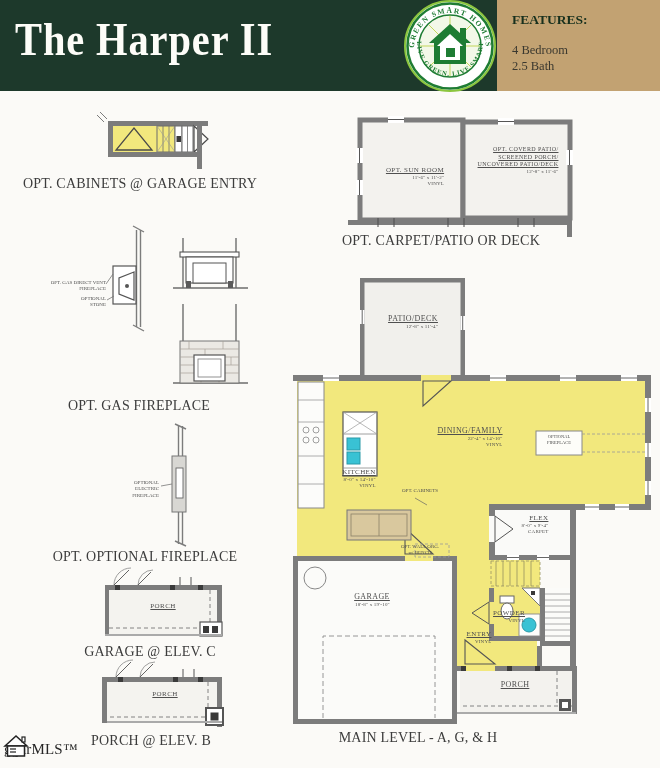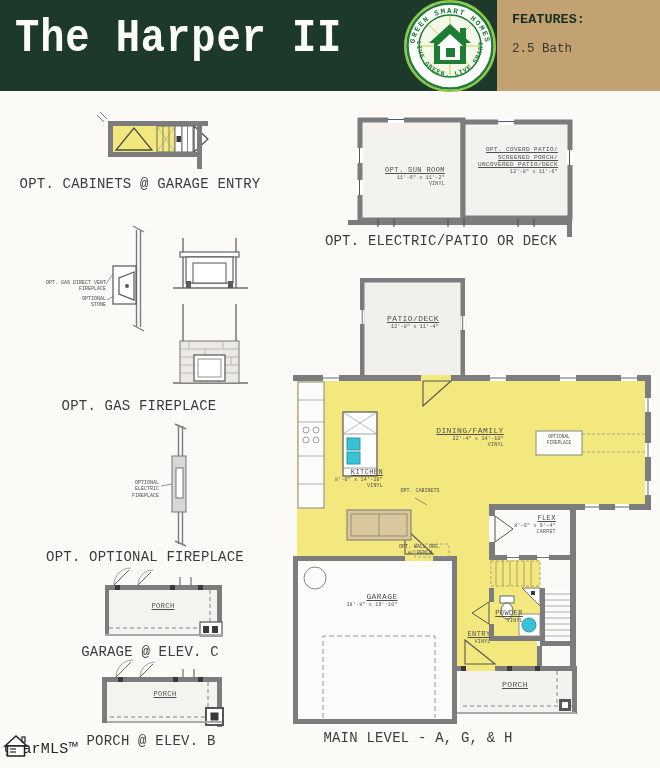--- a/index.html
+++ b/index.html
@@ -1,17 +1,17 @@
 <!DOCTYPE html>
 <html><head>
 <meta charset="utf-8">
 <style>
   html,body{margin:0;padding:0;background:#e8e8e8;}
   .page{position:relative;width:660px;height:768px;background:#fbfaf7;overflow:hidden;
-        font-family:Liberation Mono, monospace;}
+        font-family:Liberation Serif, serif;}
   
   .hdr{position:absolute;left:0;top:0;width:660px;height:91px;background:#1d392b;}
   .hdr-tan{position:absolute;left:497px;top:0;width:163px;height:91px;background:#c2a272;}
   .hdr-title{position:absolute;left:15px;top:13px;font-size:46px;font-weight:bold;color:#fdfdf8;
              letter-spacing:1px;white-space:nowrap;transform:scaleX(.88);transform-origin:left center;}
   .features{position:absolute;left:512px;top:12px;width:145px;}
   .features-h{font-size:13.5px;font-weight:bold;color:#17301d;margin-bottom:14px;}
   .features-i{font-size:12.5px;color:#3a382f;line-height:16px;}
   .logo{position:absolute;left:404px;top:0px;width:93px;height:93px;}
   
@@ -32,20 +32,21 @@
 </head>
 <body>
 
 <div class="page">
 
   <div class="hdr">
     <div class="hdr-tan"></div>
     <div class="hdr-title">The Harper II</div>
     <div class="features">
       <div class="features-h">FEATURES:</div>
+      <div class="features-i">4 Bedroom</div>
       <div class="features-i">2.5 Bath</div>
     </div>
     <svg class="logo" viewBox="0 0 93 93">
       <defs>
         <path id="arcTop" d="M 10,49 A 36,36 0 1 1 82,49"></path>
         <path id="arcBot" d="M 13,43 A 33,33 0 0 0 79,43"></path>
       </defs>
       <circle cx="46" cy="46" r="45" fill="#ffffff" stroke="#8cc63f" stroke-width="2"></circle>
       <circle cx="46" cy="46" r="42.5" fill="#ffffff" stroke="#1e7c33" stroke-width="2.5"></circle>
       <circle cx="46" cy="46" r="31" fill="#f3f8e8" stroke="#1e7c33" stroke-width="1.5"></circle>
@@ -131,21 +132,21 @@
     <div class="nm">OPT. SUN ROOM</div>
     <div class="dm">11'-6" x 11'-2"</div>
     <div class="fl">VINYL</div>
   </div>
   <div class="rl" style="left:518px;top:146px">
     <div class="nm" style="font-size:6px">OPT. COVERD PATIO/</div>
     <div class="nm" style="font-size:6px">SCREENED PORCH/</div>
     <div class="nm" style="font-size:6px">UNCOVERED PATIO/DECK</div>
     <div class="dm">12'-8" x 11'-6"</div>
   </div>
-  <div class="cap" style="left:441px;top:233px">OPT. ELECTRIC/PATIO OR DECK</div>
+  <div class="cap" style="left:441px;top:233px">OPT. CARPET/PATIO OR DECK</div>
 
   <svg style="left:83px;top:224px;width:195px;height:190px" viewBox="0 0 195 190">
     <g stroke="#7c7c7c" stroke-width="1.4">
       <line x1="53.5" y1="6" x2="53.5" y2="103"></line>
         <line x1="57.5" y1="6" x2="57.5" y2="103"></line>
       <line x1="50" y1="2" x2="61" y2="8"></line>
         <line x1="50" y1="101" x2="61" y2="107"></line>
     </g>
     <rect x="30" y="42" width="23" height="38" fill="#ffffff" stroke="#555" stroke-width="1.2"></rect>
     <polygon points="51,48 36,54 36,70 51,76" fill="none" stroke="#555" stroke-width="1.2"></polygon>

